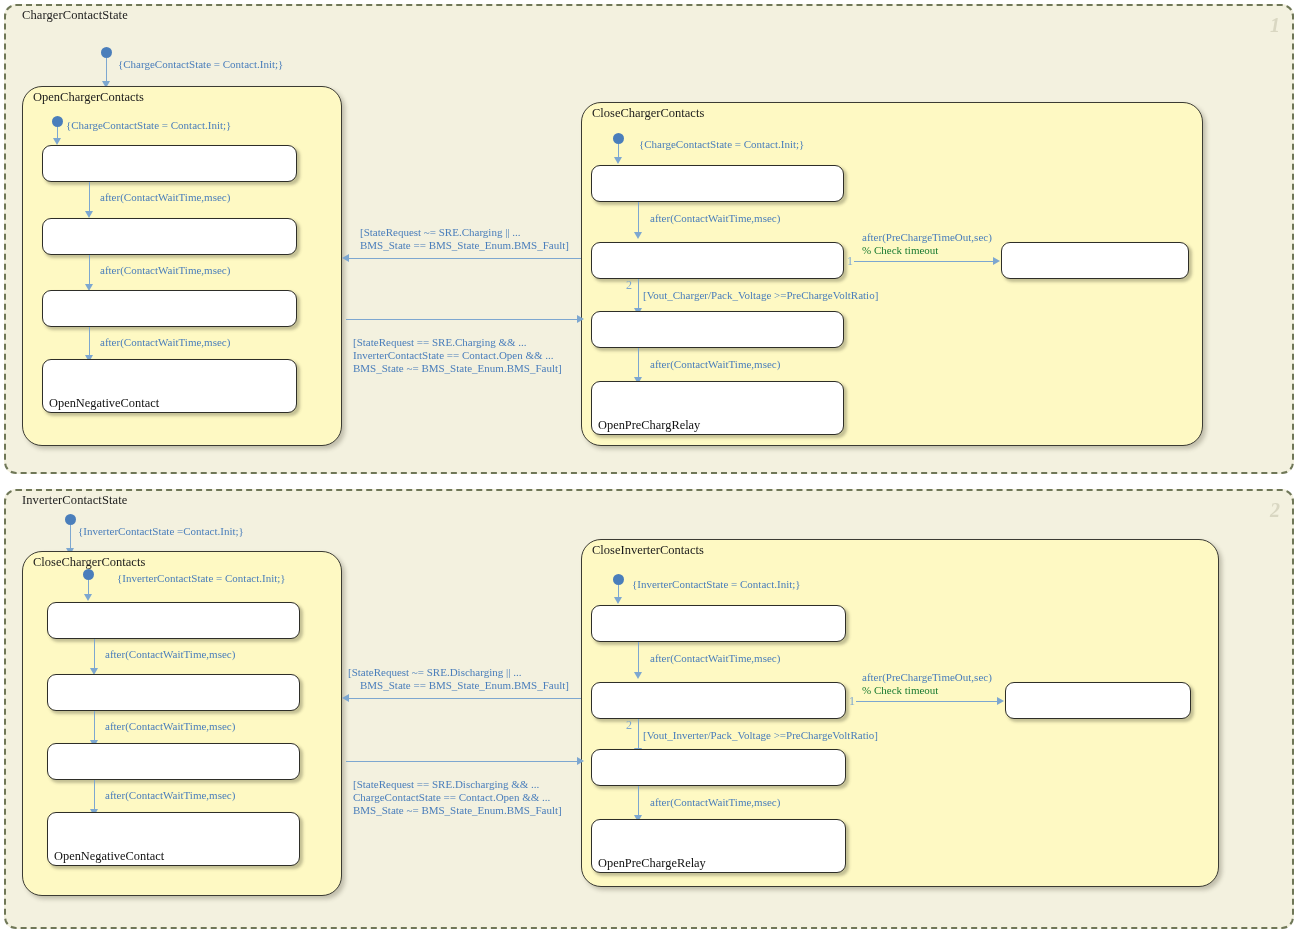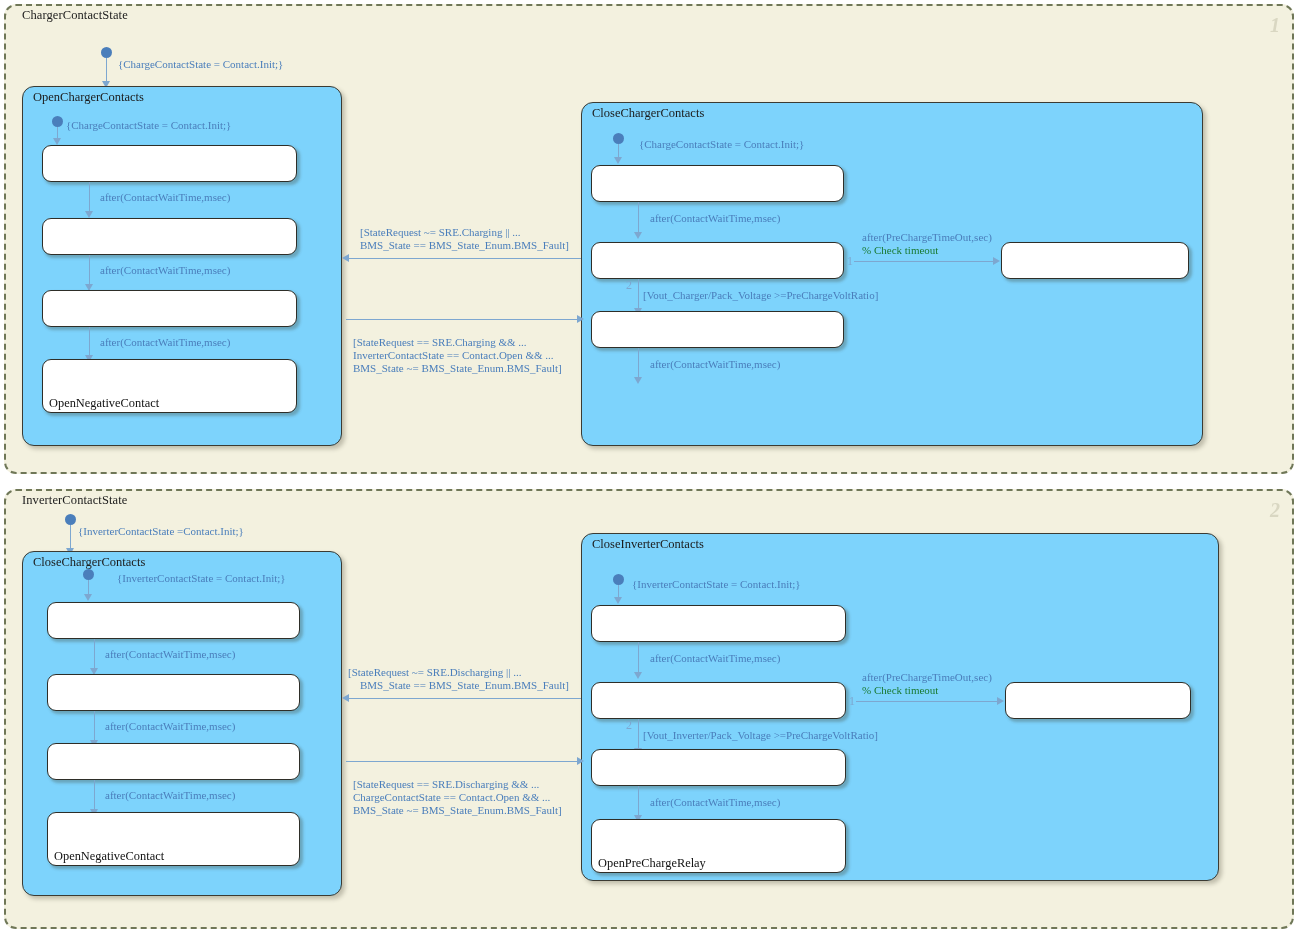--- a/index.html
+++ b/index.html
@@ -25,23 +25,23 @@
   }
   .subchart-corner{
     position:absolute;right:12px;top:8px;
     font-size:20px;color:#d9d7c2;font-weight:600;font-style:italic;
     user-select:none;
   }
 
   
   .superstate{
     position:absolute;
-    background:#7dd3fc;
+    background:#fef9c3;
     border:1.6px solid #3b3b33;
-    border-radius:12px;
+    border-radius:20px;
     box-sizing:border-box;
     box-shadow:3px 3px 4px rgba(60,58,40,0.28);
   }
   .superstate-title{
     position:absolute;left:10px;top:3px;
     font-size:12.5px;color:#1b1b1b;white-space:nowrap;
   }
 
   
   .state{
@@ -188,20 +188,25 @@
     </div>
 
     <div class="state" style="left:585px;top:305px;width:253px;height:37px;">
       <span class="ln">ClosePositiveContact</span>
       
     </div>
     <div class="ln-v" style="left:632px;top:342px;height:31px;"></div>
     <div class="arrow-d" style="left:628px;top:371px;"></div>
     <div class="tlabel" style="left:644px;top:351px;">after(ContactWaitTime,msec)</div>
 
+    <div class="state" style="left:585px;top:375px;width:253px;height:54px;">
+      <span class="ln">OpenPreChargRelay</span>
+      
+      
+    </div>
 
     <div class="ln-h" style="left:340px;top:252px;width:235px;"></div>
     <div class="arrow-l" style="left:336px;top:248px;"></div>
     <div class="tlabel" style="left:354px;top:219px;">[StateRequest ~= SRE.Charging || ...</div>
     <div class="tlabel" style="left:354px;top:232px;">BMS_State == BMS_State_Enum.BMS_Fault]</div>
 
     <div class="ln-h" style="left:340px;top:313px;width:235px;"></div>
     <div class="arrow-r" style="left:571px;top:309px;"></div>
     <div class="tlabel" style="left:347px;top:329px;">[StateRequest == SRE.Charging &amp;&amp; ...</div>
     <div class="tlabel" style="left:347px;top:342px;">InverterContactState == Contact.Open &amp;&amp; ...</div>
@@ -248,21 +253,21 @@
     <div class="ln-v" style="left:88px;top:289px;height:31px;"></div>
     <div class="arrow-d" style="left:84px;top:318px;"></div>
     <div class="tlabel" style="left:99px;top:297px;">after(ContactWaitTime,msec)</div>
 
     <div class="state" style="left:41px;top:321px;width:253px;height:54px;">
       <span class="ln">OpenNegativeContact</span>
       
       
     </div>
 
-    <div class="superstate" style="left:575px;top:42px;width:638px;height:348px;">
+    <div class="superstate" style="left:575px;top:48px;width:638px;height:348px;">
       <div class="superstate-title">CloseInverterContacts</div>
     </div>
     <div class="dot" style="left:607px;top:83px;"></div>
     <div class="ln-v" style="left:612px;top:94px;height:13px;"></div>
     <div class="arrow-d" style="left:608px;top:106px;"></div>
     <div class="tlabel" style="left:626px;top:86px;">{InverterContactState = Contact.Init;}</div>
 
     <div class="state" style="left:585px;top:114px;width:255px;height:37px;">
       <span class="ln">CloseNegativeContact</span>
       

